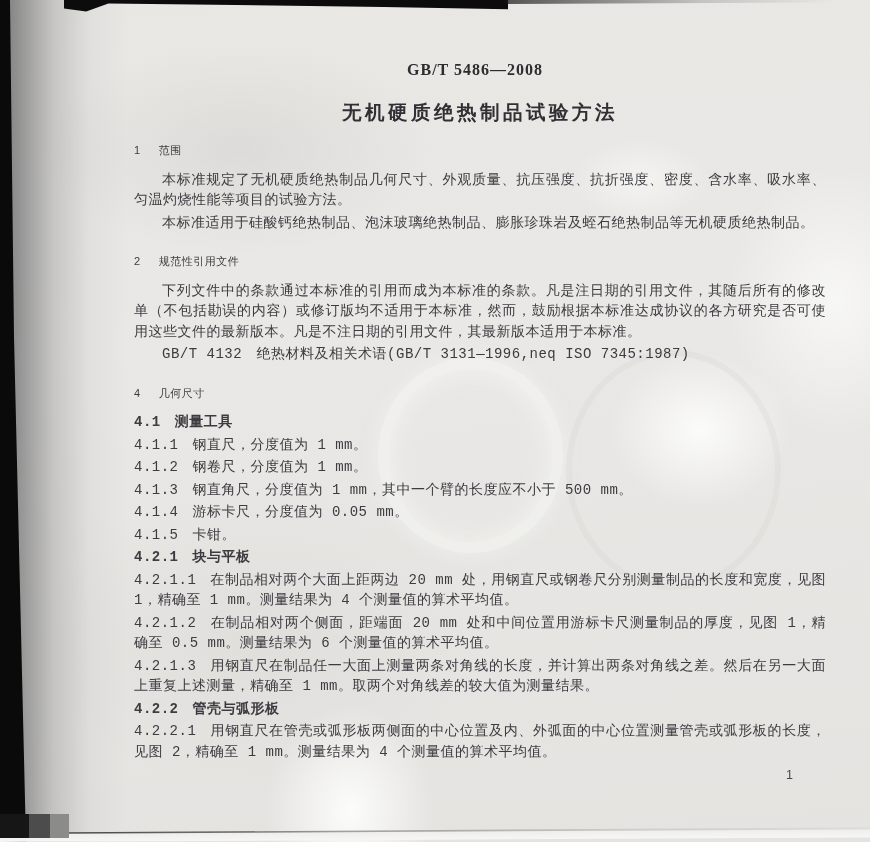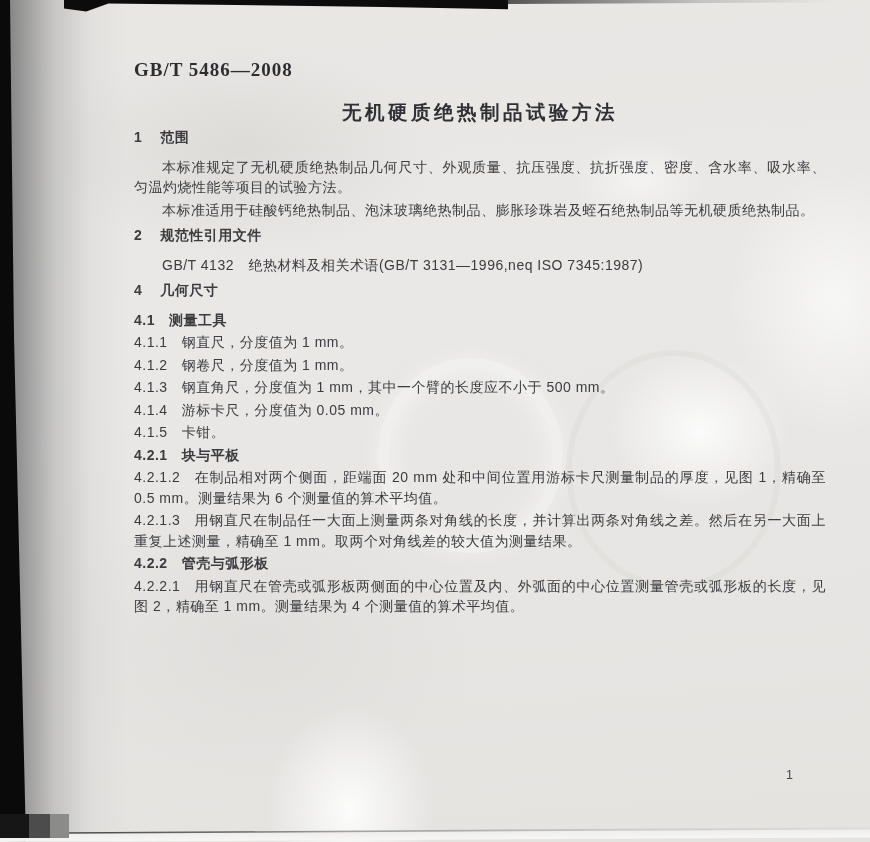--- a/index.html
+++ b/index.html
@@ -66,31 +66,31 @@
     position:absolute; left:0; bottom:4px; width:96px; height:24px;
     background:linear-gradient(to right,#161616 0 30%, #4c4c4c 30% 52%, #8b8b89 52% 72%, rgba(160,160,158,0) 72%);
   }
 
   
   .content {
     position:absolute; left:134px; top:60px; width:692px;
     color:#3c3c40; font-size:14px; line-height:20.5px; letter-spacing:.5px;
   }
   .std-num {
-    text-align:left; padding-right:10px;
+    text-align:center; padding-right:10px;
     font-family:"Liberation Serif","DejaVu Serif",serif;
-    font-weight:bold; font-size:19px; letter-spacing:1px; color:#2d2d30;
+    font-weight:bold; font-size:16px; letter-spacing:1px; color:#2d2d30;
   }
   .doc-title {
     margin-top:21px; text-align:center;
     font-size:19.5px; font-weight:bold; letter-spacing:3.5px; color:#303034;
   }
-  .sec-head { margin-top:5px; margin-bottom:9px; font-weight:bold; font-size:14px; }
+  .sec-head { margin-top:18px; margin-bottom:9px; font-weight:normal; font-size:11px; }
   .sec-head .h-num { margin-right:18px; }
-  .content p { text-align:justify; margin-bottom:2px; }
+  .content p { text-align:justify; margin-bottom:2px;font-family:Liberation Mono, monospace; }
   .p-indent { text-indent:2em; }
   .p-ref { padding-left:2em; text-indent:0; }
   .clause { margin-bottom:1px; }
   .clause .c-num { margin-right:14px; }
   .clause.head { font-weight:bold; }
   .page-num {
     position:absolute; left:786px; top:768px;
     font-size:12.5px; color:#47474b;
   }
 </style>
@@ -114,32 +114,34 @@
 
     <div class="std-num">GB/T 5486—2008</div>
 
     <div class="doc-title">无机硬质绝热制品试验方法</div>
 
     <div class="sec-head"><span class="h-num">1</span><span>范围</span></div>
     <p class="p-indent">本标准规定了无机硬质绝热制品几何尺寸、外观质量、抗压强度、抗折强度、密度、含水率、吸水率、匀温灼烧性能等项目的试验方法。</p>
     <p class="p-indent">本标准适用于硅酸钙绝热制品、泡沫玻璃绝热制品、膨胀珍珠岩及蛭石绝热制品等无机硬质绝热制品。</p>
 
     <div class="sec-head"><span class="h-num">2</span><span>规范性引用文件</span></div>
+    <p class="p-indent">下列文件中的条款通过本标准的引用而成为本标准的条款。凡是注日期的引用文件，其随后所有的修改单（不包括勘误的内容）或修订版均不适用于本标准，然而，鼓励根据本标准达成协议的各方研究是否可使用这些文件的最新版本。凡是不注日期的引用文件，其最新版本适用于本标准。</p>
     <p class="p-ref">GB/T 4132　绝热材料及相关术语(GB/T 3131—1996,neq ISO 7345:1987)</p>
 
 
     <div class="sec-head"><span class="h-num">4</span><span>几何尺寸</span></div>
 
     <p class="clause head"><span class="c-num">4.1</span><span>测量工具</span></p>
     <p class="clause"><span class="c-num">4.1.1</span><span>钢直尺，分度值为 1 mm。</span></p>
     <p class="clause"><span class="c-num">4.1.2</span><span>钢卷尺，分度值为 1 mm。</span></p>
     <p class="clause"><span class="c-num">4.1.3</span><span>钢直角尺，分度值为 1 mm，其中一个臂的长度应不小于 500 mm。</span></p>
     <p class="clause"><span class="c-num">4.1.4</span><span>游标卡尺，分度值为 0.05 mm。</span></p>
     <p class="clause"><span class="c-num">4.1.5</span><span>卡钳。</span></p>
     <p class="clause head"><span class="c-num">4.2.1</span><span>块与平板</span></p>
+    <p class="clause"><span class="c-num">4.2.1.1</span><span>在制品相对两个大面上距两边 20 mm 处，用钢直尺或钢卷尺分别测量制品的长度和宽度，见图 1，精确至 1 mm。测量结果为 4 个测量值的算术平均值。</span></p>
     <p class="clause"><span class="c-num">4.2.1.2</span><span>在制品相对两个侧面，距端面 20 mm 处和中间位置用游标卡尺测量制品的厚度，见图 1，精确至 0.5 mm。测量结果为 6 个测量值的算术平均值。</span></p>
     <p class="clause"><span class="c-num">4.2.1.3</span><span>用钢直尺在制品任一大面上测量两条对角线的长度，并计算出两条对角线之差。然后在另一大面上重复上述测量，精确至 1 mm。取两个对角线差的较大值为测量结果。</span></p>
     <p class="clause head"><span class="c-num">4.2.2</span><span>管壳与弧形板</span></p>
     <p class="clause"><span class="c-num">4.2.2.1</span><span>用钢直尺在管壳或弧形板两侧面的中心位置及内、外弧面的中心位置测量管壳或弧形板的长度，见图 2，精确至 1 mm。测量结果为 4 个测量值的算术平均值。</span></p>
 
   </div>
 
   <div class="page-num">1</div>
 
 </div>

